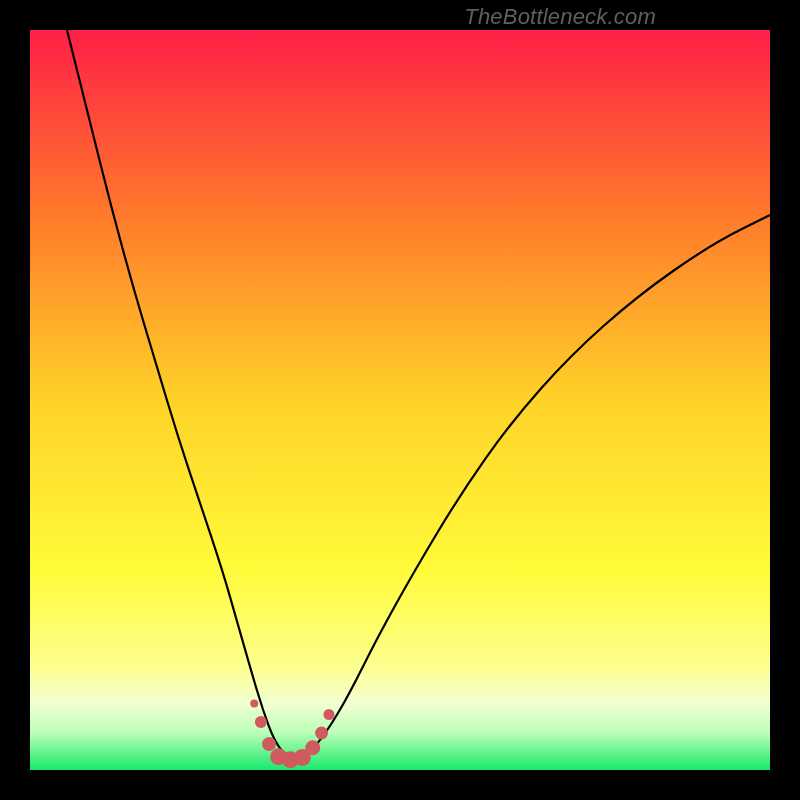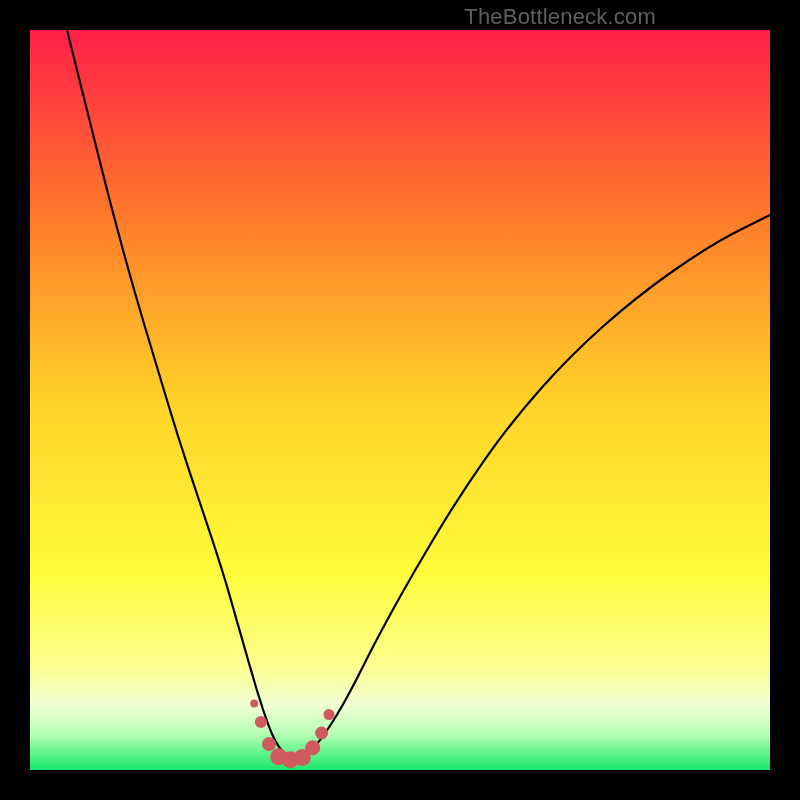--- a/index.html
+++ b/index.html
@@ -11,20 +11,21 @@
     overflow: hidden;
     font-family: Arial, Helvetica, sans-serif;
   }
   .frame {
     position: absolute;
     left: 0;
     top: 0;
     width: 668px;
     height: 800px;
     background: #000;
+    font-style: italic;
   }
   .plot-area {
     position: absolute;
     left: 30px;
     top: 30px;
     width: 740px;
     height: 740px;
     overflow: hidden;
   }
   .watermark {

